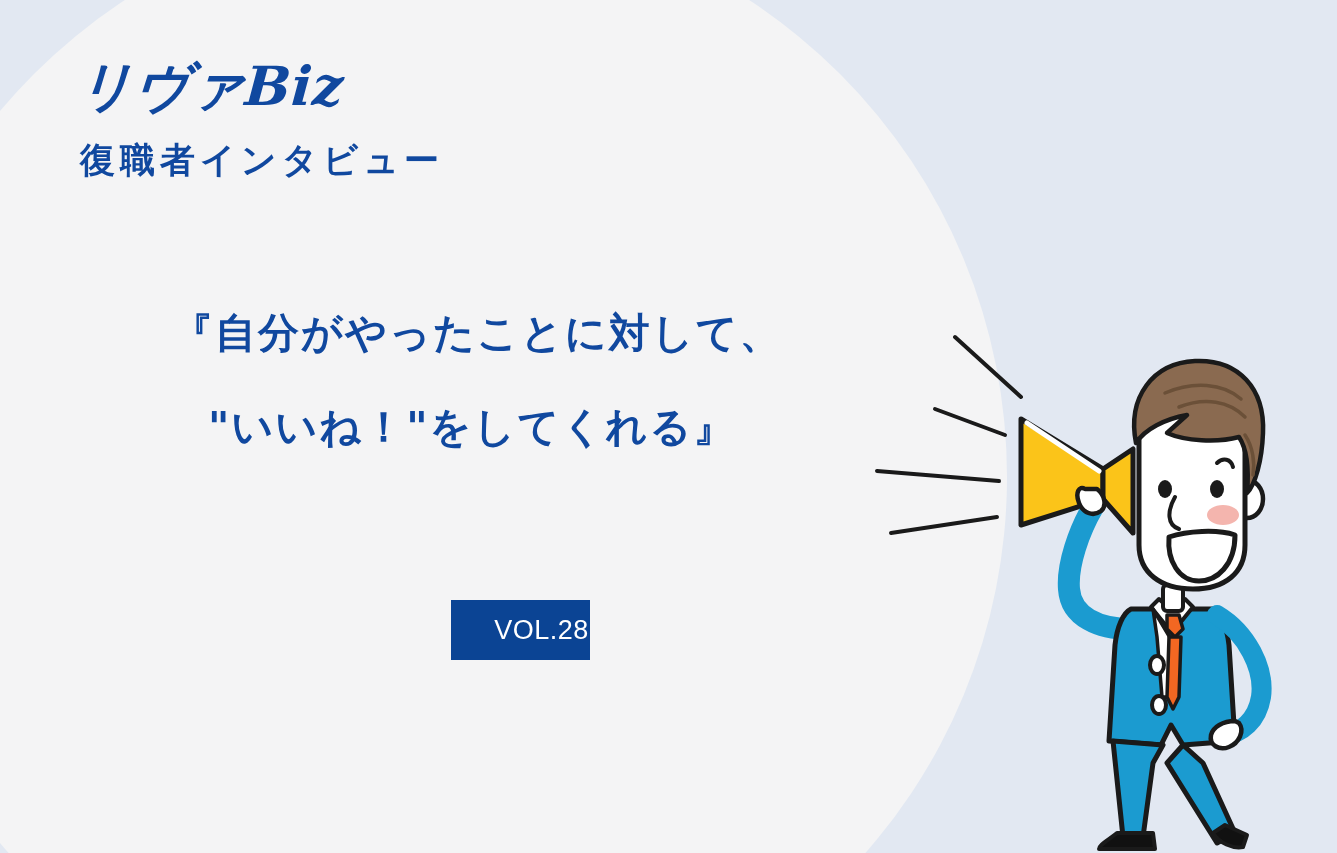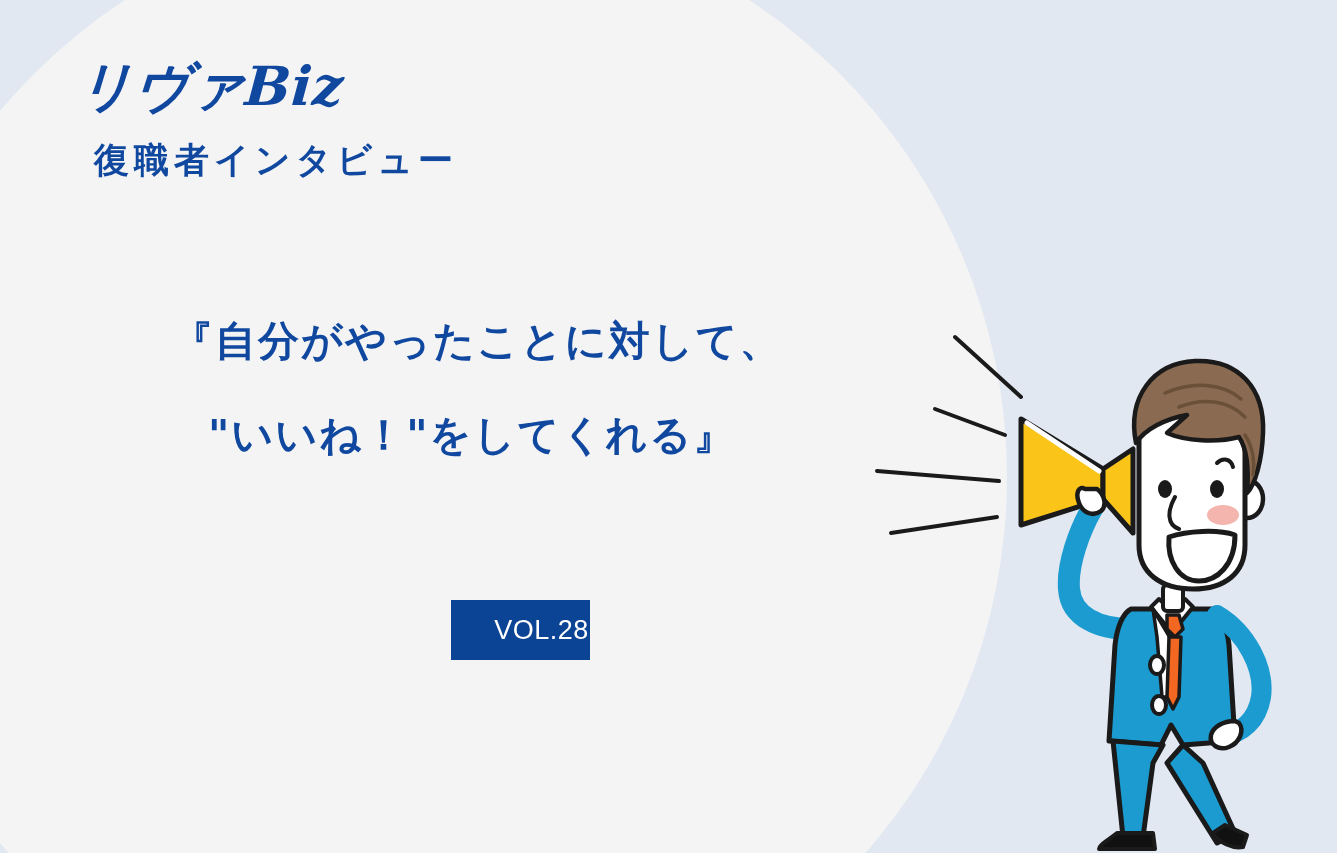--- a/index.html
+++ b/index.html
@@ -46,34 +46,34 @@
     font-weight: 700;
     font-size: 54px;
     line-height: 1.05;
     letter-spacing: 0.5px;
     color: #10489f;
     white-space: nowrap;
     margin: 0;
     transform: skewX(-4deg);
   }
   .brand-sub {
-    margin: 22px 0 0 16px;
+    margin: 22px 0 0 2px;
     font-family: "DejaVu Sans", "Liberation Sans", sans-serif;
     font-weight: 700;
     font-size: 35px;
     letter-spacing: 5px;
     color: #10489f;
     white-space: nowrap;
   }
 
   
   .headline {
     position: absolute;
     left: 172px;
-    top: 294px;
+    top: 286px;
     width: 760px;
   }
   .headline-line {
     font-family: "DejaVu Sans", "Liberation Sans", sans-serif;
     font-weight: 700;
     font-size: 41px;
     line-height: 94px;
     letter-spacing: 2px;
     color: #10489f;
     white-space: nowrap;

